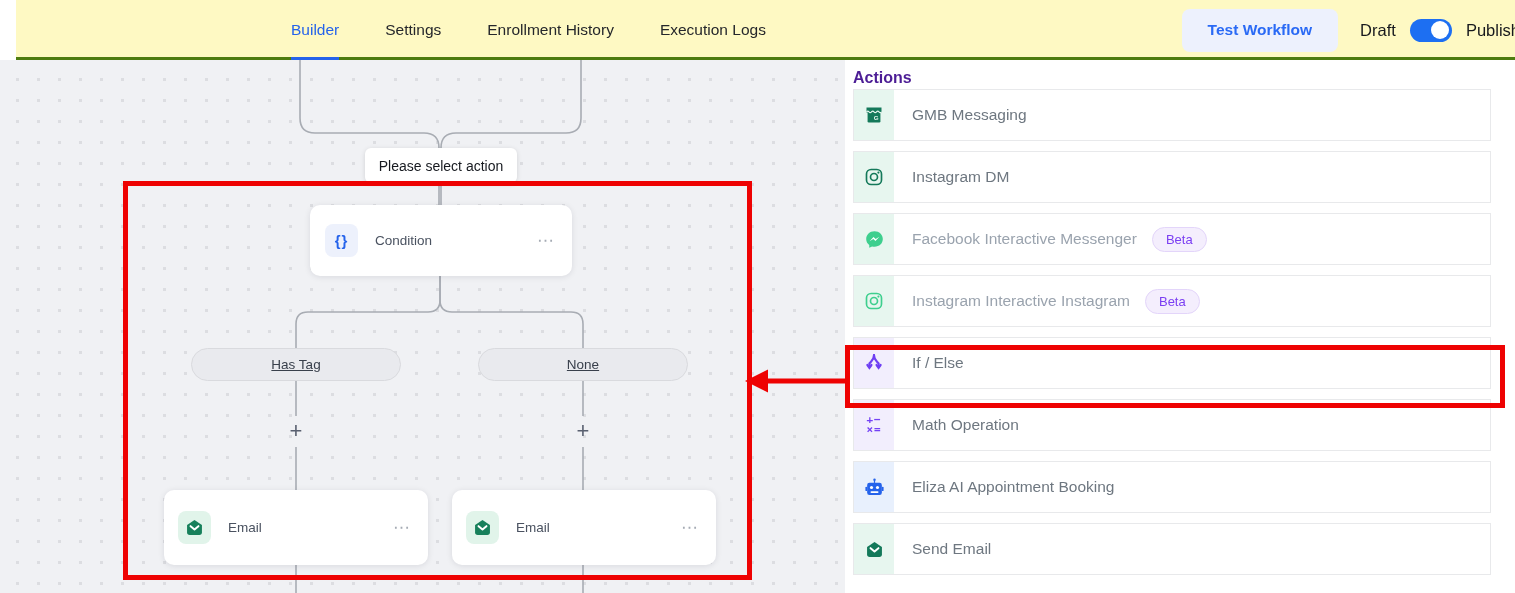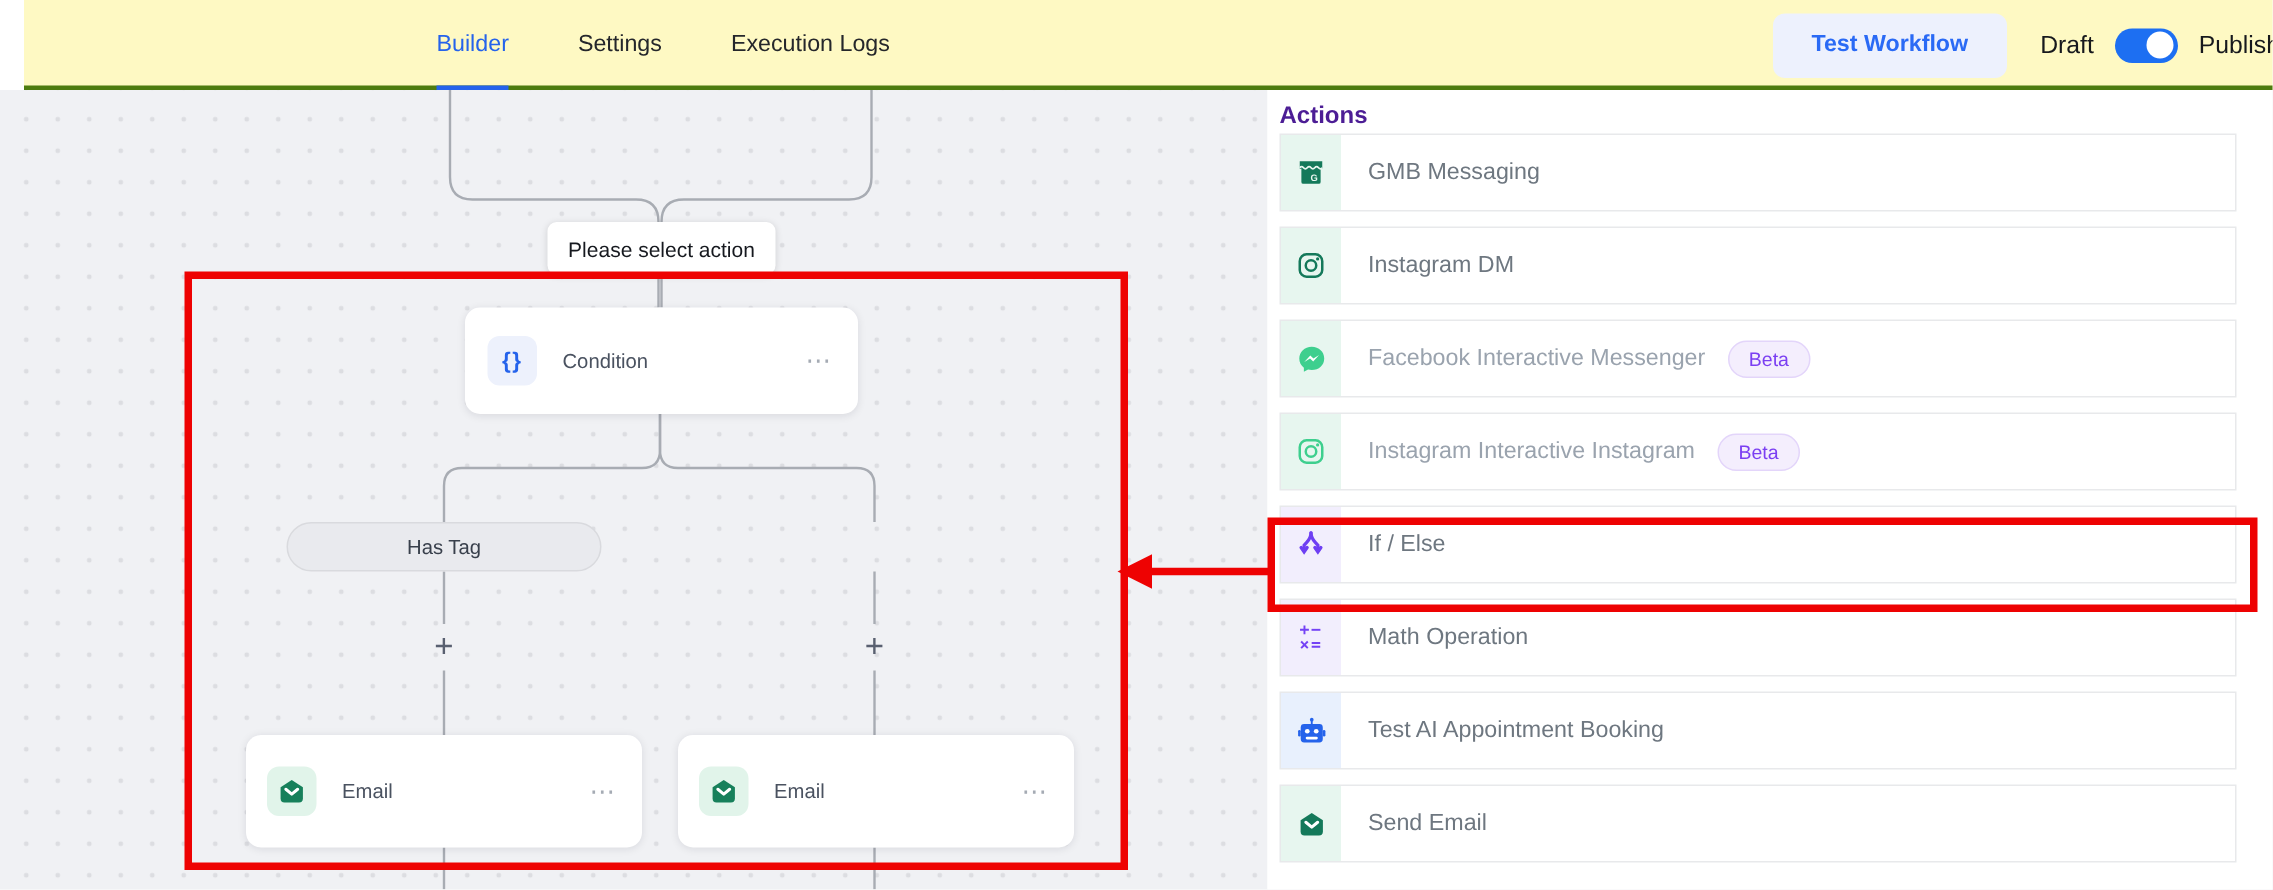--- a/index.html
+++ b/index.html
@@ -42,21 +42,21 @@
 
   .cond-node { left:310px; top:145px; width:262px; height:71px; }
   .cond-node .icon-sq { margin-left:15px; background:#edf1fc; color:#2563eb; font-weight:700; font-size:15px; letter-spacing:1px; }
 
   .email-node { top:430px; width:264px; height:75px; }
   .email-node .icon-sq { margin-left:14px; background:#e1f4ea; }
   .email-1 { left:164px; } .email-2 { left:452px; }
 
   .pill { position:absolute; top:288px; width:210px; height:33px; border-radius:17px; background:#e9eaee;
           border:1px solid #d9dade; display:flex; align-items:center; justify-content:center;
-          font-size:13.5px; color:#39404c; z-index:1; }
+          font-size:13.5px; color:#39404c; z-index:1;text-decoration:underline; }
   .pill-left { left:191px; } .pill-right { left:478px; }
 
   .plus { position:absolute; width:28px; height:28px; top:357px; text-align:center; font-size:22px;
           font-weight:300; color:#596070; line-height:28px; cursor:pointer; z-index:1; }
   .plus-left { left:282px; } .plus-right { left:569px; }
 
   
   .sidebar { position:absolute; left:845px; top:60px; width:670px; height:533px; background:#fff;
              padding:9px 24px 0 8px; }
   .sidebar h3 { font-size:16px; font-weight:700; color:#4c1d95; margin-bottom:2px; }
@@ -77,20 +77,21 @@
   .red-box-item { left:845px; top:345px; width:660px; height:63px; border:5px solid #ee0202; }
   .arrow-svg { left:740px; top:360px; }
 </style>
 </head>
 <body>
 
 <div class="header">
   <div class="tabs">
     <div class="tab active">Builder</div>
     <div class="tab">Settings</div>
+    <div class="tab">Enrollment History</div>
     <div class="tab">Execution Logs</div>
   </div>
   <div class="header-right">
     <button class="test-btn">Test Workflow</button>
     <span class="switch-label" style="margin-left:8px;">Draft</span>
     <div class="toggle">
         <div class="knob"></div>
       </div>
     <span class="switch-label">Publish</span>
   </div>
@@ -112,20 +113,21 @@
 
   <div class="tooltip">Please select action</div>
 
   <div class="node cond-node">
     <div class="icon-sq">{}</div>
     <div class="nlabel">Condition</div>
     <div class="menu">⋯</div>
   </div>
 
   <div class="pill pill-left">Has Tag</div>
+  <div class="pill pill-right">None</div>
 
   <div class="plus plus-left">+</div>
   <div class="plus plus-right">+</div>
 
   <div class="node email-node email-1">
     <div class="icon-sq">
       <svg width="21" height="21" viewBox="0 0 24 24">
           <path fill="#17805b" d="M3.5,9 L12,3.5 L20.5,9 L20.5,17.5 Q20.5,20.5 17.5,20.5 L6.5,20.5 Q3.5,20.5 3.5,17.5 Z"></path>
           <path d="M7.5,10.5 L12,14.2 L16.5,10.5" fill="none" stroke="#fff" stroke-width="2.3" stroke-linecap="round" stroke-linejoin="round"></path>
         </svg>
@@ -220,21 +222,21 @@
           <circle cx="12" cy="3.2" r="1.4" fill="#2563eb"></circle>
           <rect x="11.3" y="3.8" width="1.4" height="3" fill="#2563eb"></rect>
           <rect x="3.6" y="6.5" width="16.8" height="14" rx="2.6" fill="#2563eb"></rect>
           <rect x="1.6" y="11" width="2" height="5" rx="1" fill="#2563eb"></rect>
           <rect x="20.4" y="11" width="2" height="5" rx="1" fill="#2563eb"></rect>
           <circle cx="8.6" cy="12" r="1.8" fill="#fff"></circle>
           <circle cx="15.4" cy="12" r="1.8" fill="#fff"></circle>
           <rect x="7.4" y="16.2" width="9.2" height="2" rx="1" fill="#fff"></rect>
         </svg>
     </div>
-    <div class="a-label">Test AI Appointment Booking</div>
+    <div class="a-label">Eliza AI Appointment Booking</div>
   </div>
 
   <div class="action-item">
     <div class="a-ic bg-mint">
       <svg width="21" height="21" viewBox="0 0 24 24">
           <path fill="#14795a" d="M3.5,9 L12,3.5 L20.5,9 L20.5,17.5 Q20.5,20.5 17.5,20.5 L6.5,20.5 Q3.5,20.5 3.5,17.5 Z"></path>
           <path d="M7.5,10.5 L12,14.2 L16.5,10.5" fill="none" stroke="#fff" stroke-width="2.3" stroke-linecap="round" stroke-linejoin="round"></path>
         </svg>
     </div>
     <div class="a-label">Send Email</div>

